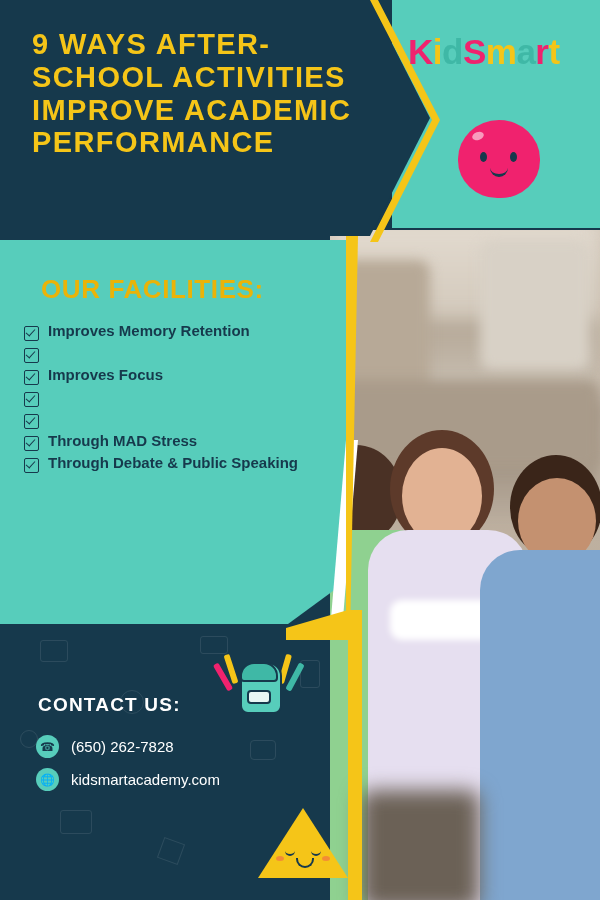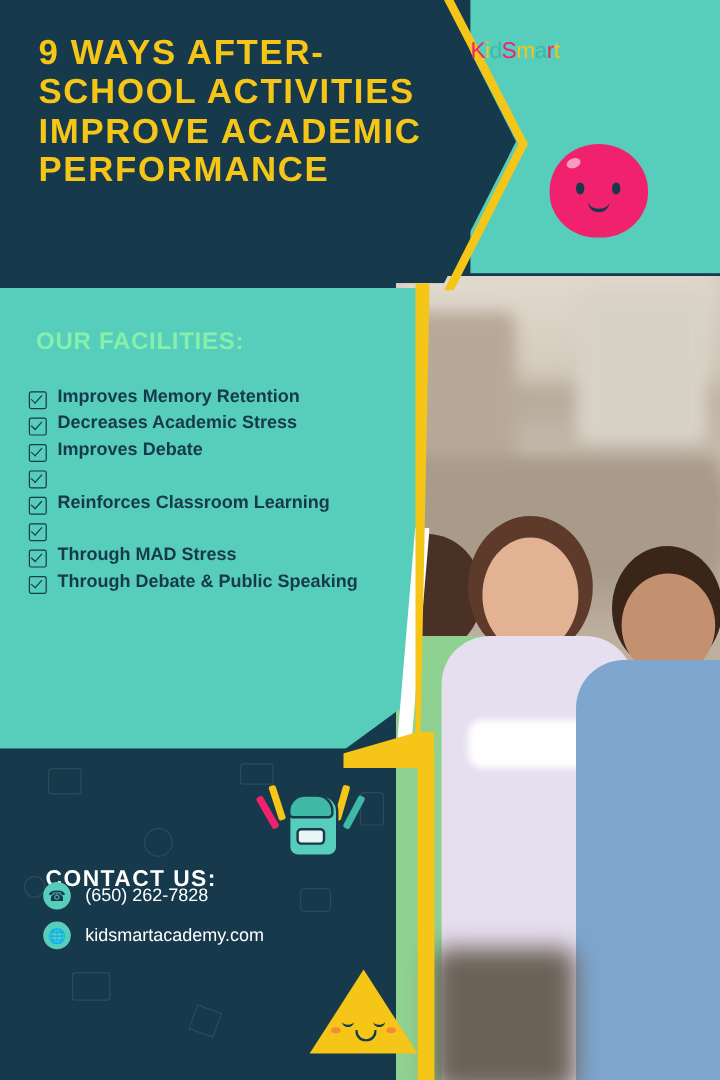--- a/index.html
+++ b/index.html
@@ -142,24 +142,24 @@
     font-size: 29px;
     line-height: 1.13;
     font-weight: bold;
     letter-spacing: 1.4px;
     text-transform: uppercase;
   }
 
   
   .logo {
     position: absolute;
-    left: 392px;
+    left: 408px;
     top: 32px;
-    font-size: 19px;
-    font-weight: normal;
+    font-size: 35px;
+    font-weight: bold;
     letter-spacing: -0.5px;
   }
   .logo span { display: inline-block; }
 
   
   .blob {
     position: absolute;
     left: 458px;
     top: 120px;
     width: 82px;
@@ -188,25 +188,25 @@
     left: 14px; top: 12px;
     width: 12px; height: 8px;
     background: rgba(255,255,255,0.55);
     border-radius: 50%;
     transform: rotate(-20deg);
   }
 
   
   .facilities-title {
     position: absolute;
-    left: 30px;
+    left: 41px;
     top: 274px;
-    font-size: 20px;
+    font-size: 26px;
     font-weight: bold;
-    color: #86efac;
+    color: #eab308;
     letter-spacing: 0.6px;
   }
   .fac-list {
     position: absolute;
     left: 24px;
     top: 322px;
     width: 300px;
     margin: 0;
     padding: 0;
     list-style: none;
@@ -239,21 +239,21 @@
     font-size: 15px;
     font-weight: bold;
     color: #16394c;
     line-height: 1.25;
   }
 
   
   .contact-title {
     position: absolute;
     left: 38px;
-    top: 722px;
+    top: 694px;
     font-size: 19px;
     font-weight: bold;
     color: #ffffff;
     letter-spacing: 1.2px;
   }
   .contact-row {
     position: absolute;
     left: 36px;
     display: flex;
     align-items: center;
@@ -427,32 +427,27 @@
 
   <div class="facilities-title">OUR FACILITIES:</div>
 
   <ul class="fac-list">
     <li>
         <span class="chk"></span>
         <span class="fac-text">Improves Memory Retention</span>
       </li>
     <li>
         <span class="chk"></span>
-        <span class="fac-text">Decreases Academic Stress</span>
-      </li>
-    <li>
-        <span class="chk"></span>
-        <span class="fac-text">Improves Debate</span>
-      </li>
-    <li>
-        <span class="chk"></span>
-      </li>
-    <li>
-        <span class="chk"></span>
-        <span class="fac-text">Reinforces Classroom Learning</span>
+      </li>
+    <li>
+        <span class="chk"></span>
+        <span class="fac-text">Improves Focus</span>
+      </li>
+    <li>
+        <span class="chk"></span>
       </li>
     <li>
         <span class="chk"></span>
       </li>
     <li>
         <span class="chk"></span>
         <span class="fac-text">Through MAD Stress</span>
       </li>
     <li>
         <span class="chk"></span>

